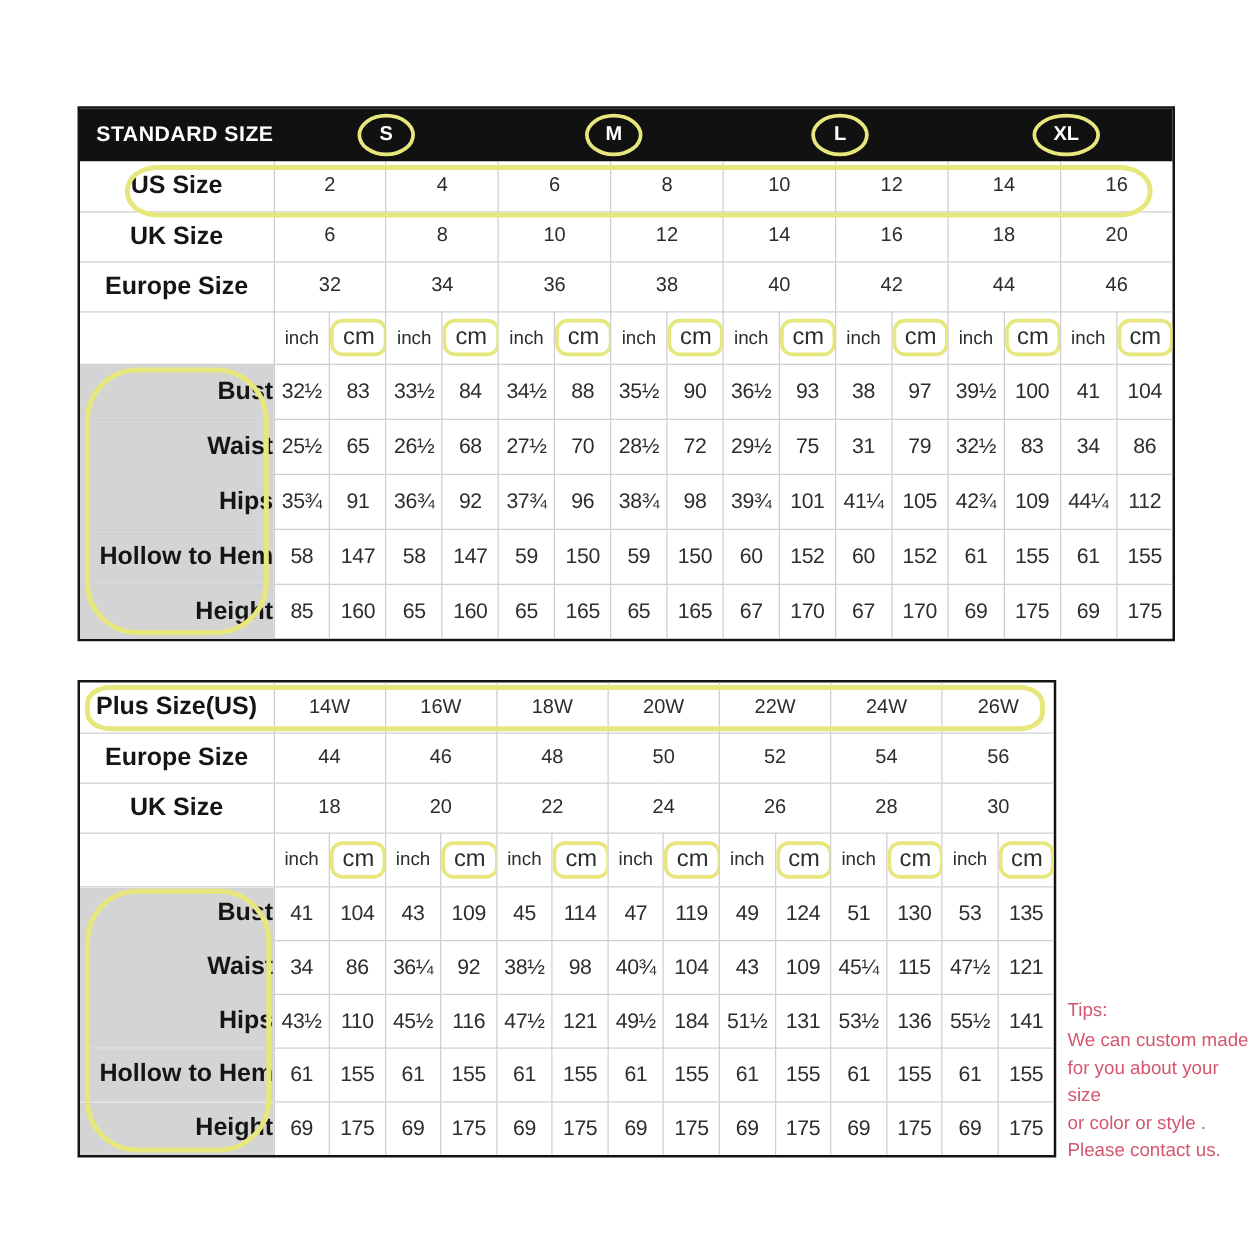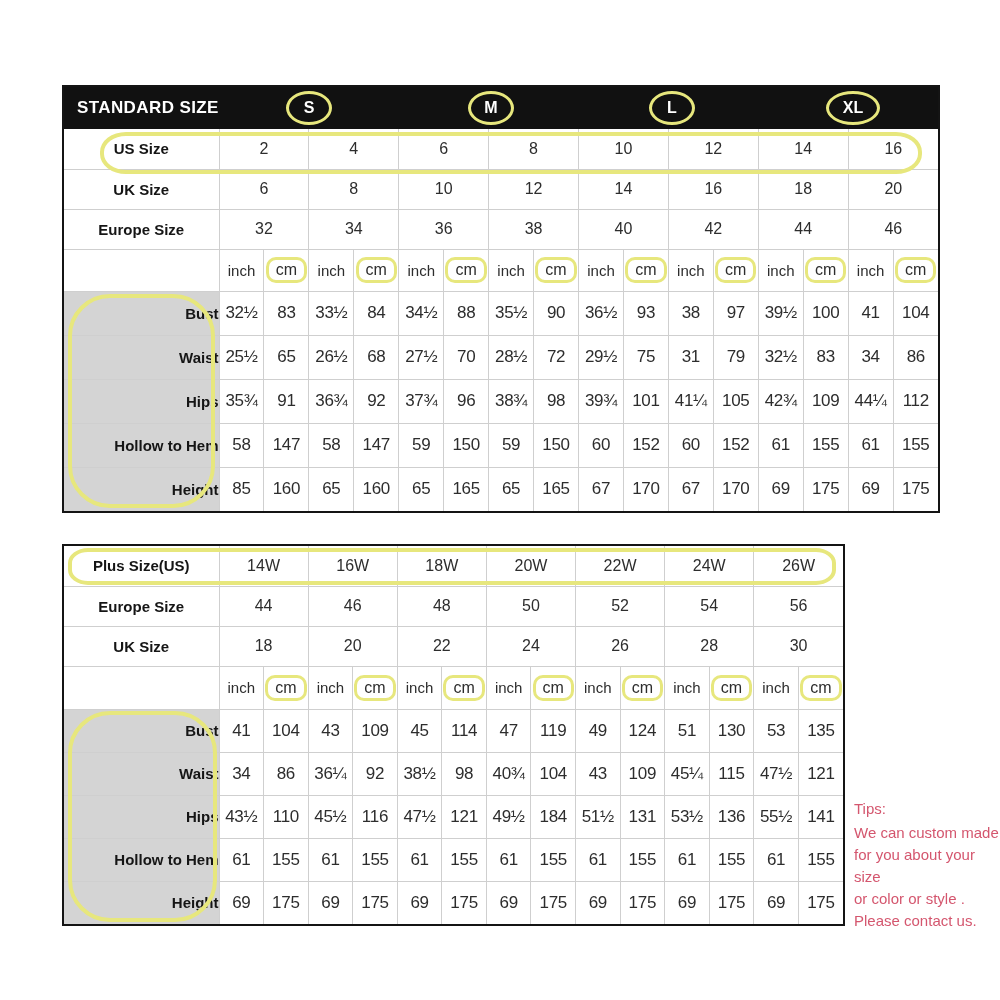--- a/index.html
+++ b/index.html
@@ -20,38 +20,38 @@
 
   .hdr{height:42px;background:var(--hdrbg);color:#ffffff;display:flex;align-items:center;position:relative;}
   .hdr-title{font-weight:bold;font-size:17px;letter-spacing:.4px;padding-left:13px;}
   .szoval{position:absolute;top:50%;transform:translate(-50%,-50%);color:#ffffff;font-weight:bold;
     font-size:16px;border:3px solid var(--hl);border-radius:50%;width:46px;height:34px;
     display:flex;align-items:center;justify-content:center;}
   .szoval.wide{width:54px;}
 
   table{width:100%;border-collapse:collapse;table-layout:fixed;}
   td{border:1px solid var(--grid);text-align:center;vertical-align:middle;color:var(--txt);overflow:hidden;}
-  td.lbl{font-weight:bold;color:#151515;font-size:15px;}
+  td.lbl{font-weight:bold;color:#151515;font-size:20px;}
   td.val{font-size:16px;}
   td.mval{font-size:17px;letter-spacing:-0.3px;}
   td.unit{font-size:15px;}
   td.gray{background:var(--labelbg);text-align:right;}
   tr td:first-child{border-left:none;}
   tr td:last-child{border-right:none;}
   tr:first-child td{border-top:none;}
   tr:last-child td{border-bottom:none;}
 
   #standard .size-row td{height:40px;}
   #standard .unit-row td{height:42px;}
   #standard .meas-row td{height:44px;}
   #plus .size-row td{height:40px;}
   #plus .unit-row td{height:43px;}
   #plus .meas-row td{height:43px;}
 
-  .cmbox{display:inline-block;border:3px solid var(--hl);border-radius:10px;padding:1px 7px;font-size:16px;color:var(--txt);}
+  .cmbox{display:inline-block;border:3px solid var(--hl);border-radius:10px;padding:1px 7px;font-size:19px;color:var(--txt);}
 
   .overlay{position:absolute;border:4px solid var(--hl);pointer-events:none;background:transparent;}
   #us-size-hl{left:36px;top:45px;width:822px;height:42px;border-radius:26px/20px;}
   #std-label-hl{left:4px;top:207px;width:147px;height:214px;border-radius:42px;}
   #plus-size-hl{left:4px;top:2px;width:768px;height:37px;border-radius:20px/15px;}
   #plus-label-hl{left:4px;top:165px;width:149px;height:211px;border-radius:42px;}
 
   .tips{position:absolute;left:854px;top:798px;width:150px;color:var(--tips);font-size:15px;line-height:22px;}
   .tips .tips-title{margin-bottom:2px;}
 </style>

